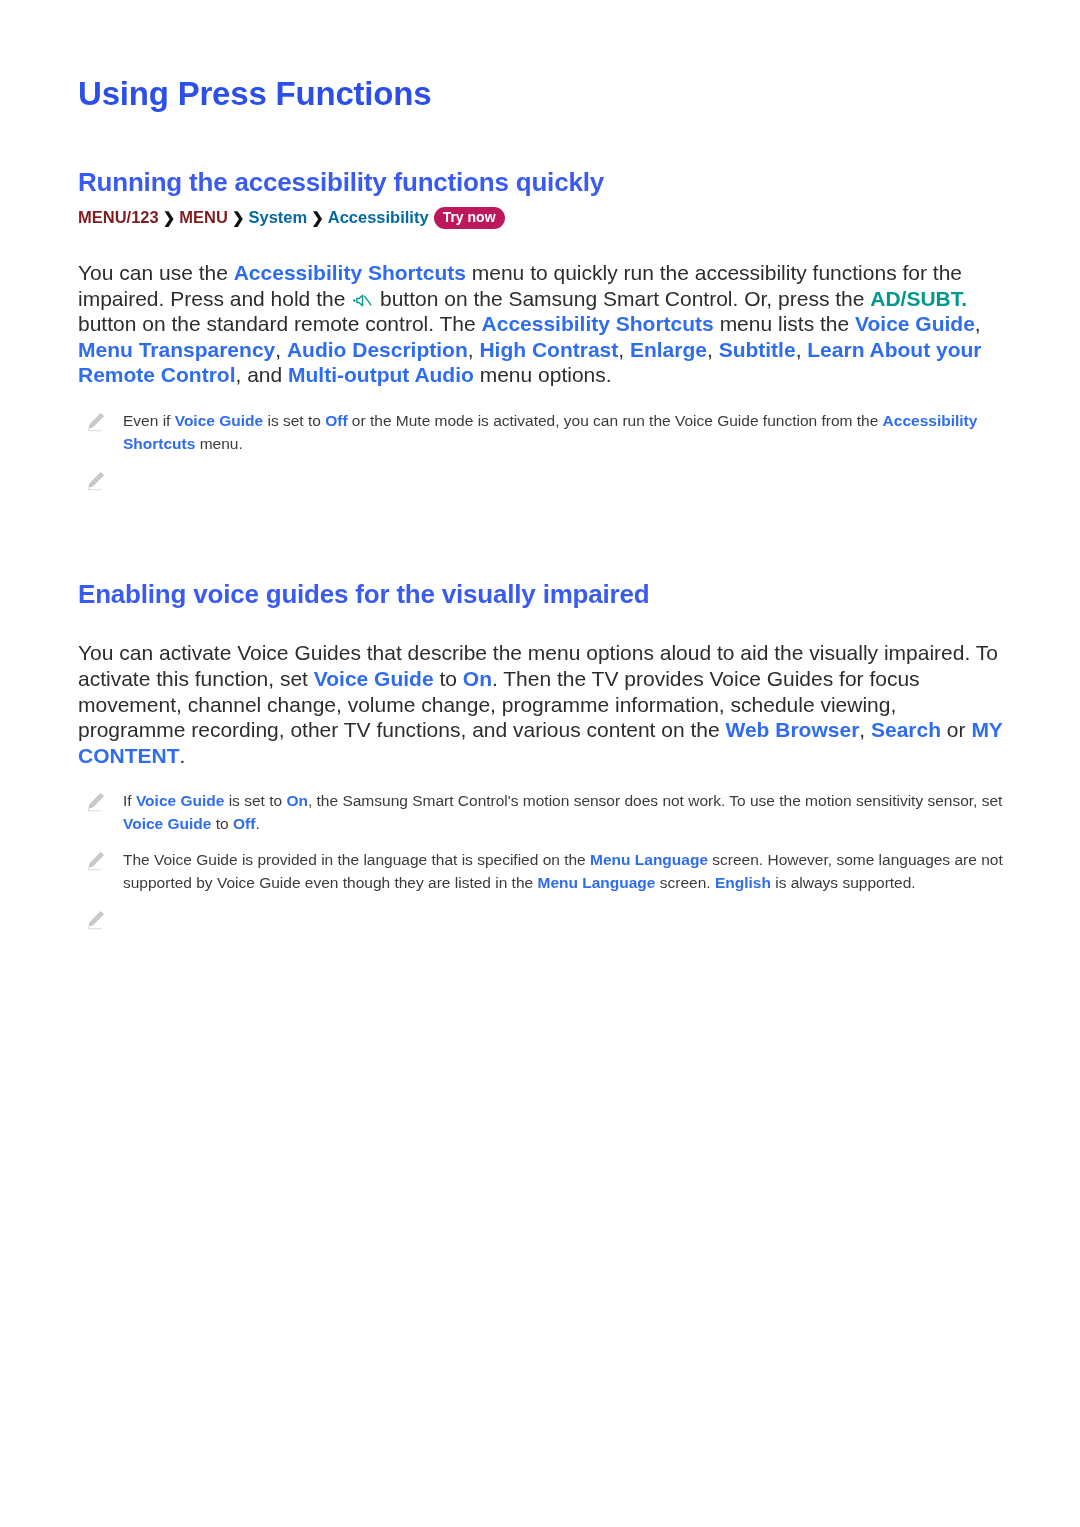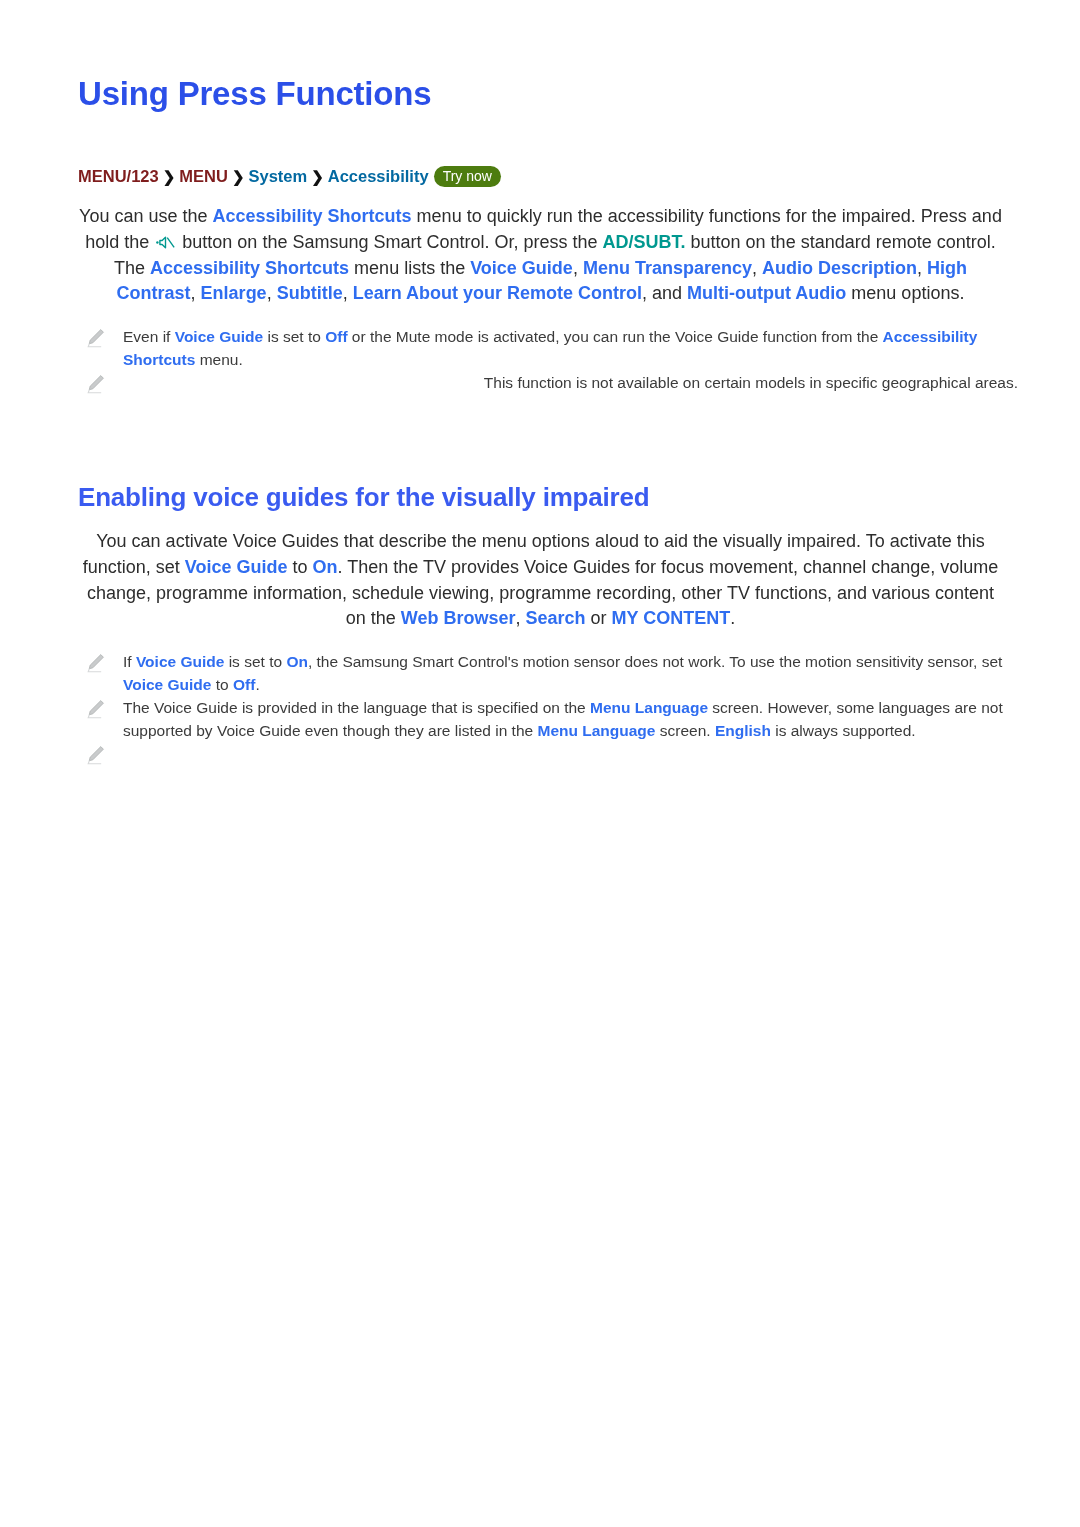--- a/index.html
+++ b/index.html
@@ -56,62 +56,62 @@
   .bc-teal { color: #7f1d1d; }
   .bc-blue { color: #0369a1; }
   .bc-sep {
     color: #111111;
     font-weight: bold;
     padding: 0 4px;
     font-size: 15px;
   }
   .try-now {
     display: inline-block;
-    background: #4d7c0f;
+    background: #be185d;
     color: #ffffff;
     font-size: 14px;
-    font-weight: normal;
+    font-weight: bold;
     border-radius: 11px;
     padding: 1px 9px 2px 9px;
     margin-left: 5px;
     position: relative;
     top: -1px;
     line-height: 1.35;
   }
 
   
   .body-text {
-    margin-top: 16px;
-    font-size: 18px;
+    margin-top: 30px;
+    font-size: 21px;
     line-height: 25.6px;
     color: #2d2d2d;
     max-width: 925px;
-    text-align: center;
+    text-align: left;
   }
   .blue { color: #2f6df0; font-weight: bold; }
   .teal { color: #00988f; font-weight: bold; }
 
   
   .mute-icon {
     display: inline-block;
     width: 19px;
     height: 15px;
     vertical-align: -2px;
     margin: 0 2px;
   }
 
   
   .notes {
     margin-top: 14px;
   }
   .note {
     display: flex;
     align-items: flex-start;
+    margin-top: 13px;
     max-width: 955px;
-    justify-content: space-between;
   }
   .note-icon {
     flex: 0 0 auto;
     width: 22px;
     height: 22px;
     margin-right: 17px;
     margin-left: 6px;
     margin-top: 2px;
   }
   .note-text {
@@ -124,20 +124,21 @@
   .gap-lg { height: 34px; }
 </style>
 </head>
 <body>
 
 <div class="page">
 
   <h1 class="doc-title">Using Press Functions</h1>
 
   <div class="section">
+    <h2 class="section-heading">Running the accessibility functions quickly</h2>
 
     <div class="breadcrumb">
       <span class="bc-teal">MENU/123</span><span class="bc-sep">❯</span><span class="bc-teal">MENU</span><span class="bc-sep">❯</span><span class="bc-blue">System</span><span class="bc-sep">❯</span><span class="bc-blue">Accessibility</span><span class="try-now">Try now</span>
     </div>
 
     <p class="body-text"><span>You can use the </span><span class="blue">Accessibility Shortcuts</span><span> menu to quickly run the accessibility functions for the impaired. Press and hold the </span><span class="mute-icon"><svg viewBox="0 0 22 17" width="19" height="15">
             <circle cx="1.6" cy="8.5" r="1.4" fill="#00988f"></circle>
             <path d="M4.5 6.2 h2.6 L11 2.4 v12.2 L7.1 10.8 H4.5 z" fill="none" stroke="#00988f" stroke-width="1.6" stroke-linejoin="round"></path>
             <line x1="13" y1="2.8" x2="21" y2="14.2" stroke="#00988f" stroke-width="1.6"></line>
           </svg></span><span> button on the Samsung Smart Control. Or, press the </span><span class="teal">AD/SUBT.</span><span> button on the standard remote control. The </span><span class="blue">Accessibility Shortcuts</span><span> menu lists the </span><span class="blue">Voice Guide</span><span>, </span><span class="blue">Menu Transparency</span><span>, </span><span class="blue">Audio Description</span><span>, </span><span class="blue">High Contrast</span><span>, </span><span class="blue">Enlarge</span><span>, </span><span class="blue">Subtitle</span><span>, </span><span class="blue">Learn About your Remote Control</span><span>, and </span><span class="blue">Multi-output Audio</span><span> menu options.</span></p>
@@ -149,21 +150,20 @@
               <path d="M5.3 16.7 l-1.1 3.0 h13.0" fill="none" stroke="#d7d9da" stroke-width="1.1"></path>
             </svg></span>
         <div class="note-text"><span>Even if </span><span class="blue">Voice Guide</span><span> is set to </span><span class="blue">Off</span><span> or the Mute mode is activated, you can run the Voice Guide function from the </span><span class="blue">Accessibility Shortcuts</span><span> menu.</span></div>
       </div>
 
       <div class="note">
         <span class="note-icon"><svg viewBox="0 0 22 22" width="22" height="22">
               <path d="M16.8 2.6 l2.6 2.6 -10.6 10.6 -3.5 0.9 0.9 -3.5 z" fill="#c9cbcc" stroke="#b2b5b6" stroke-width="0.9" stroke-linejoin="round"></path>
               <path d="M5.3 16.7 l-1.1 3.0 h13.0" fill="none" stroke="#d7d9da" stroke-width="1.1"></path>
             </svg></span>
-        <div class="note-text"><span>This function is not available on certain models in specific geographical areas.</span></div>
       </div>
     </div>
   </div>
 
   <div class="gap-lg"></div>
 
   <div class="section">
     <h2 class="section-heading">Enabling voice guides for the visually impaired</h2>
 
 

